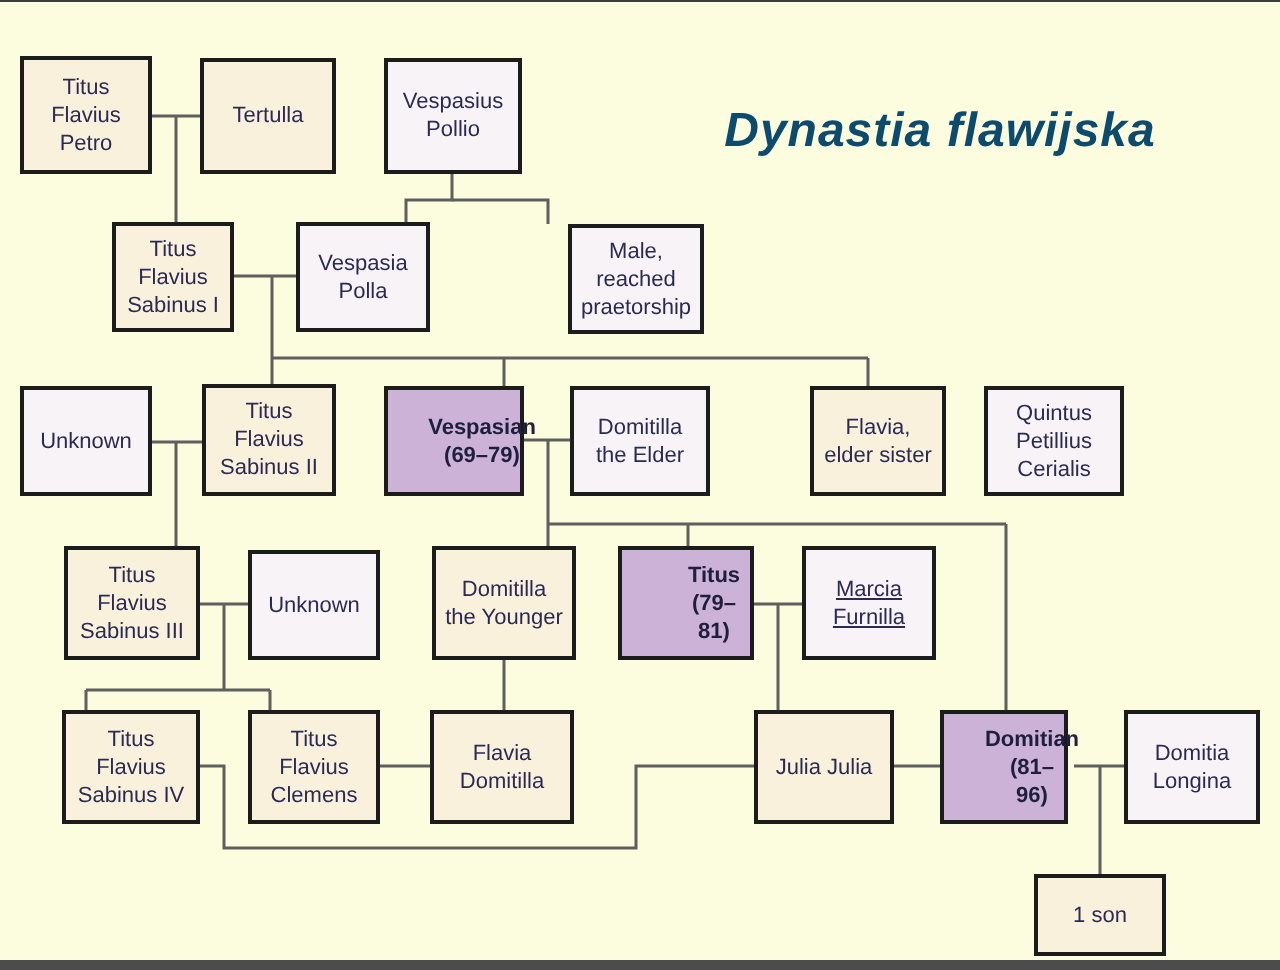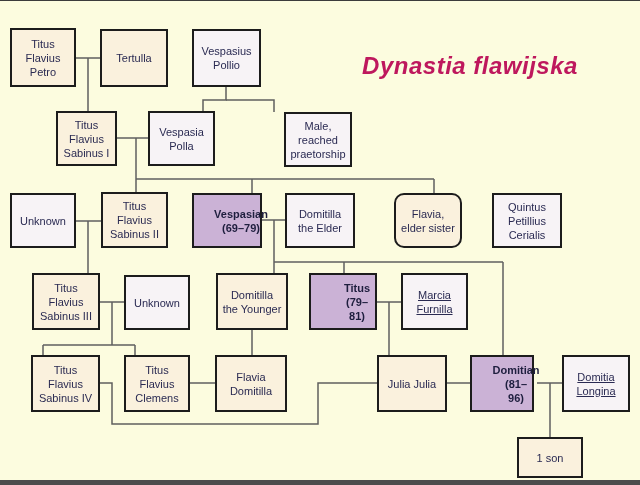--- a/index.html
+++ b/index.html
@@ -17,21 +17,21 @@
   }
   #bottom-edge {
     position: absolute; bottom: 0; left: 0; width: 640px; height: 5px;
     background: #4C4C4C; z-index: 5;
   }
   #edges { position: absolute; top: 0; left: 0; z-index: 1; }
   #title {
     position: absolute; left: 340px; top: 52px; width: 260px;
     text-align: center; white-space: nowrap;
     font-style: italic; font-weight: bold; font-size: 24px;
-    letter-spacing: 0.5px; color: #be185d; z-index: 2;
+    letter-spacing: 0.5px; color: #0c4a6e; z-index: 2;
   }
   .node {
     position: absolute; box-sizing: border-box;
     border: 2px solid #1C1C1C;
     display: flex; flex-direction: column;
     justify-content: center; align-items: center;
     text-align: center;
     font-size: 11px; line-height: 14px; color: #2A2A52;
     z-index: 3;
   }
@@ -112,21 +112,21 @@
         <div>Sabinus II</div>
       </div>
       <div class="node emperor" style="left: 192px; top: 193px; width: 70px; height: 55px;">
         <div>Vespasian</div>
         <div>(69–79)</div>
       </div>
       <div class="node white" style="left: 285px; top: 193px; width: 70px; height: 55px;">
         <div>Domitilla</div>
         <div>the Elder</div>
       </div>
-      <div class="node cream" style="left: 394px; top: 193px; width: 68px; height: 55px; border-radius: 10px;">
+      <div class="node cream" style="left: 405px; top: 193px; width: 68px; height: 55px;">
         <div>Flavia,</div>
         <div>elder sister</div>
       </div>
       <div class="node white" style="left: 492px; top: 193px; width: 70px; height: 55px;">
         <div>Quintus</div>
         <div>Petillius</div>
         <div>Cerialis</div>
       </div>
       <div class="node cream" style="left: 32px; top: 273px; width: 68px; height: 57px;">
         <div>Titus</div>
@@ -162,21 +162,21 @@
         <div>Flavia</div>
         <div>Domitilla</div>
       </div>
       <div class="node cream" style="left: 377px; top: 355px; width: 70px; height: 57px;">
         <div>Julia Julia</div>
       </div>
       <div class="node emperor" style="left: 470px; top: 355px; width: 64px; height: 57px;">
         <div>Domitian</div>
         <div>(81–96)</div>
       </div>
-      <div class="node white" style="left: 562px; top: 355px; width: 68px; height: 57px; text-decoration: underline;">
+      <div class="node white" style="left: 562px; top: 355px; width: 68px; height: 57px;">
         <div>Domitia</div>
         <div>Longina</div>
       </div>
       <div class="node cream" style="left: 517px; top: 437px; width: 66px; height: 41px;">
         <div>1 son</div>
       </div>
     </div>
   <div id="bottom-edge"></div>
 </div>
 

